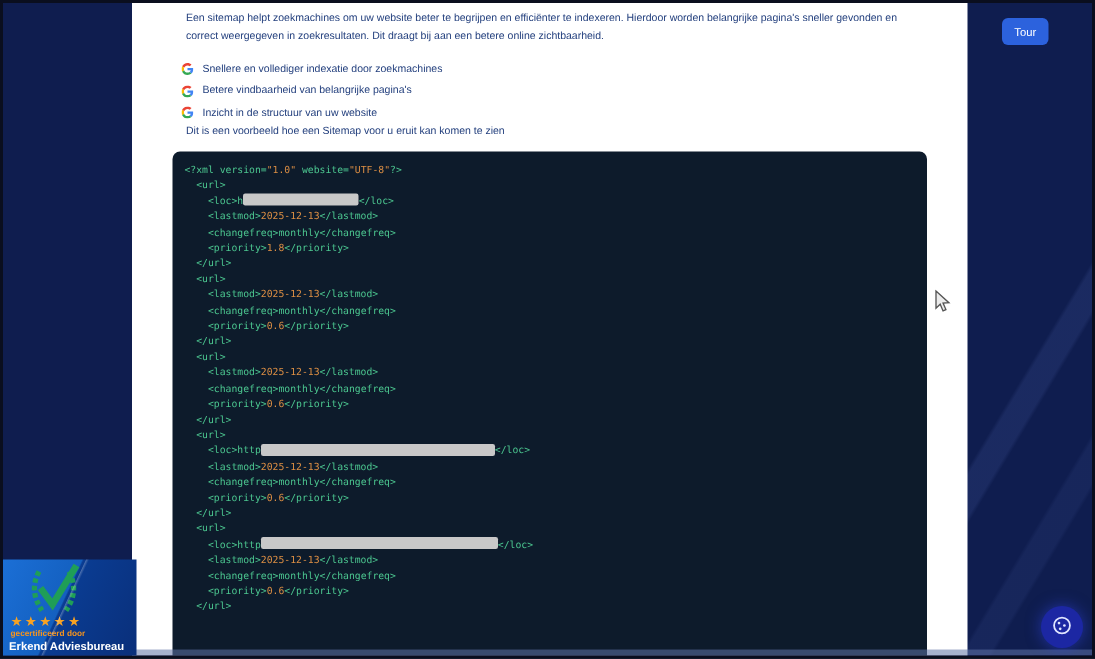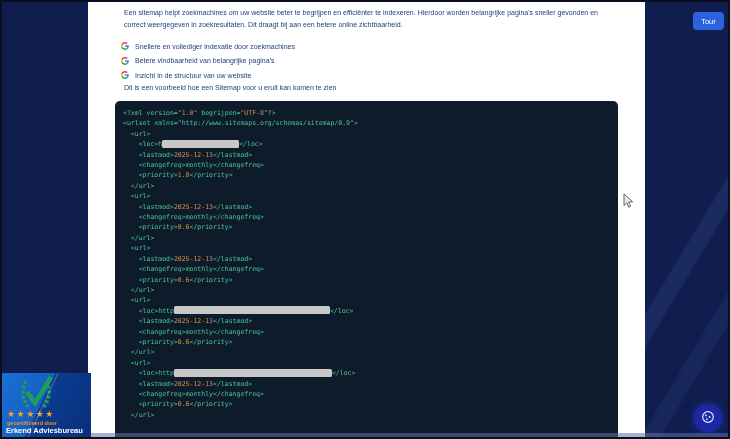--- a/index.html
+++ b/index.html
@@ -38,21 +38,21 @@
     font-family:"DejaVu Sans Mono", monospace; font-size:6.5px; line-height:10.4px;
   }
   .cl{ white-space:pre; color:#9fb3c8; }
   .cl .g{ color:#4cc790; }
   .cl .o{ color:#dd8f44; }
   .mask{
     display:inline-block; height:8px; background:#c8c8c8;
     border-radius:1.5px; vertical-align:-1.5px;
   }
   .tour-btn{
-    position:absolute; left:691px; top:10px; width:31px; height:18px; z-index:2;
+    position:absolute; left:666px; top:10px; width:31px; height:18px; z-index:2;
     background:#2c62dd; color:#fff; border:none; border-radius:4px;
     font-family:"Liberation Sans", sans-serif; font-size:7.5px; cursor:pointer;
     display:flex; align-items:center; justify-content:center; padding:0;
   }
   .badge{
     position:absolute; left:0; top:371px; width:89px; height:66px; z-index:3;
     background:linear-gradient(115deg,#1b6fd6 0%,#1460c0 44%,#0a3c92 45%,#0a2f7a 100%);
     cursor:pointer;
   }
   .badge::after{ content:""; position:absolute; inset:0;
@@ -117,22 +117,21 @@
       </svg>
     </span>
     <span class="blabel">Inzicht in de structuur van uw website</span>
   </div>
 </div>
 
   <p class="caption">Dit is een voorbeeld hoe een Sitemap voor u eruit kan komen te zien</p>
 
   <div class="codeblock">
     <div id="code-lines">
-        <div class="cl"><span class="g">&lt;?xml version=</span><span class="o">"1.0"</span><span class="g"> begrijpen=</span><span class="o">"UTF-8"</span><span class="g">?&gt;</span></div>
-        <div class="cl"><span class="g">&lt;urlset xmlns="http://www.sitemaps.org/schemas/sitemap/0.9"&gt;</span></div>
+        <div class="cl"><span class="g">&lt;?xml version=</span><span class="o">"1.0"</span><span class="g"> website=</span><span class="o">"UTF-8"</span><span class="g">?&gt;</span></div>
         <div class="cl"><span class="g">  &lt;url&gt;</span></div>
         <div class="cl"><span class="g">    &lt;loc&gt;</span><span class="g">h</span><span class="mask" style="width: 77px;"></span><span class="g">&lt;/loc&gt;</span></div>
         <div class="cl"><span class="g">    &lt;lastmod&gt;</span><span class="o">2025-12-13</span><span class="g">&lt;/lastmod&gt;</span></div>
         <div class="cl"><span class="g">    &lt;changefreq&gt;</span><span class="g">monthly</span><span class="g">&lt;/changefreq&gt;</span></div>
         <div class="cl"><span class="g">    &lt;priority&gt;</span><span class="o">1.8</span><span class="g">&lt;/priority&gt;</span></div>
         <div class="cl"><span class="g">  &lt;/url&gt;</span></div>
         <div class="cl"><span class="g">  &lt;url&gt;</span></div>
         <div class="cl"><span class="g">    &lt;lastmod&gt;</span><span class="o">2025-12-13</span><span class="g">&lt;/lastmod&gt;</span></div>
         <div class="cl"><span class="g">    &lt;changefreq&gt;</span><span class="g">monthly</span><span class="g">&lt;/changefreq&gt;</span></div>
         <div class="cl"><span class="g">    &lt;priority&gt;</span><span class="o">0.6</span><span class="g">&lt;/priority&gt;</span></div>

